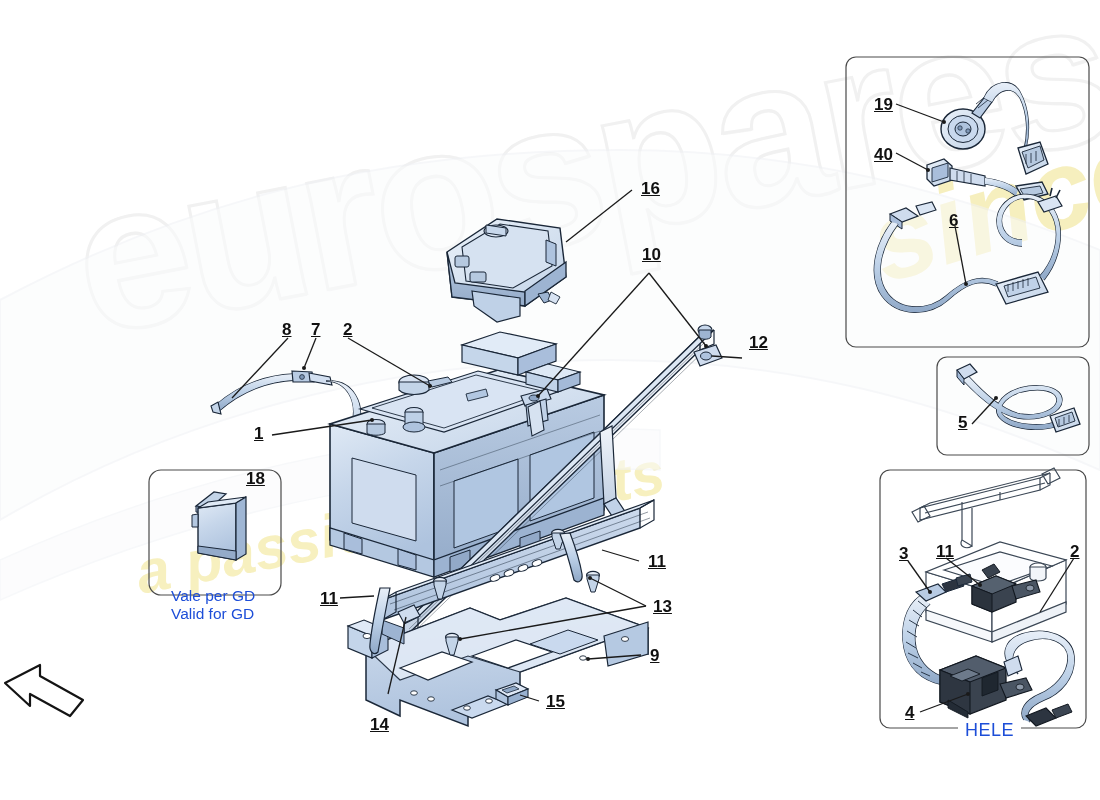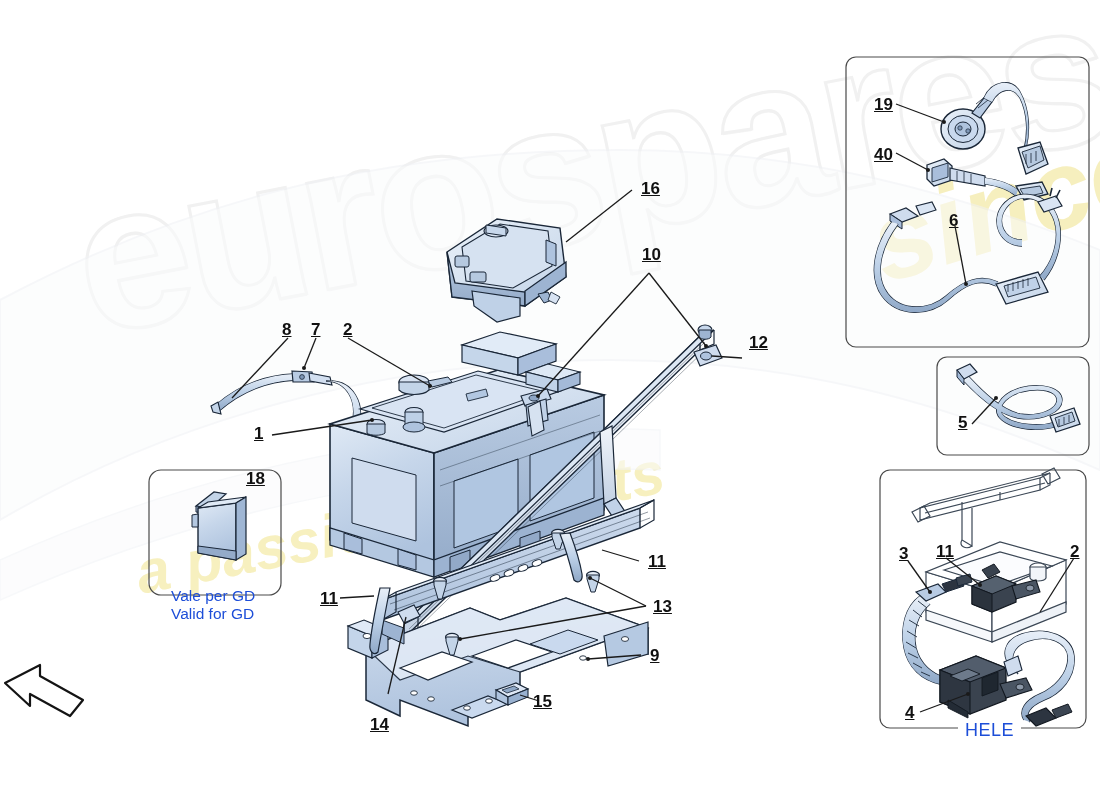--- a/index.html
+++ b/index.html
@@ -523,21 +523,21 @@
   <div class="num" style="left:311px;top:321px;">7</div>
   <div class="num" style="left:282px;top:321px;">8</div>
   <div class="num" style="left:641px;top:180px;">16</div>
   <div class="num" style="left:642px;top:246px;">10</div>
   <div class="num" style="left:749px;top:334px;">12</div>
   <div class="num" style="left:648px;top:553px;">11</div>
   <div class="num" style="left:320px;top:590px;">11</div>
   <div class="num" style="left:653px;top:598px;">13</div>
   <div class="num" style="left:650px;top:647px;">9</div>
   <div class="num" style="left:370px;top:716px;">14</div>
-  <div class="num" style="left:533px;top:693px;text-align:right;">15</div>
+  <div class="num" style="left:546px;top:693px;text-align:right;">15</div>
   <div class="num" style="left:246px;top:470px;">18</div>
 
   <div class="num" style="left:874px;top:96px;">19</div>
   <div class="num" style="left:874px;top:146px;">40</div>
   <div class="num" style="left:949px;top:212px;">6</div>
 
   <svg class="layer" viewBox="0 0 1100 800">
     <g fill="none" stroke="#1a1a1a" stroke-width="1.3">
       <path d="M896,104 L944,122"></path>
       <path d="M896,153 L928,170"></path>

